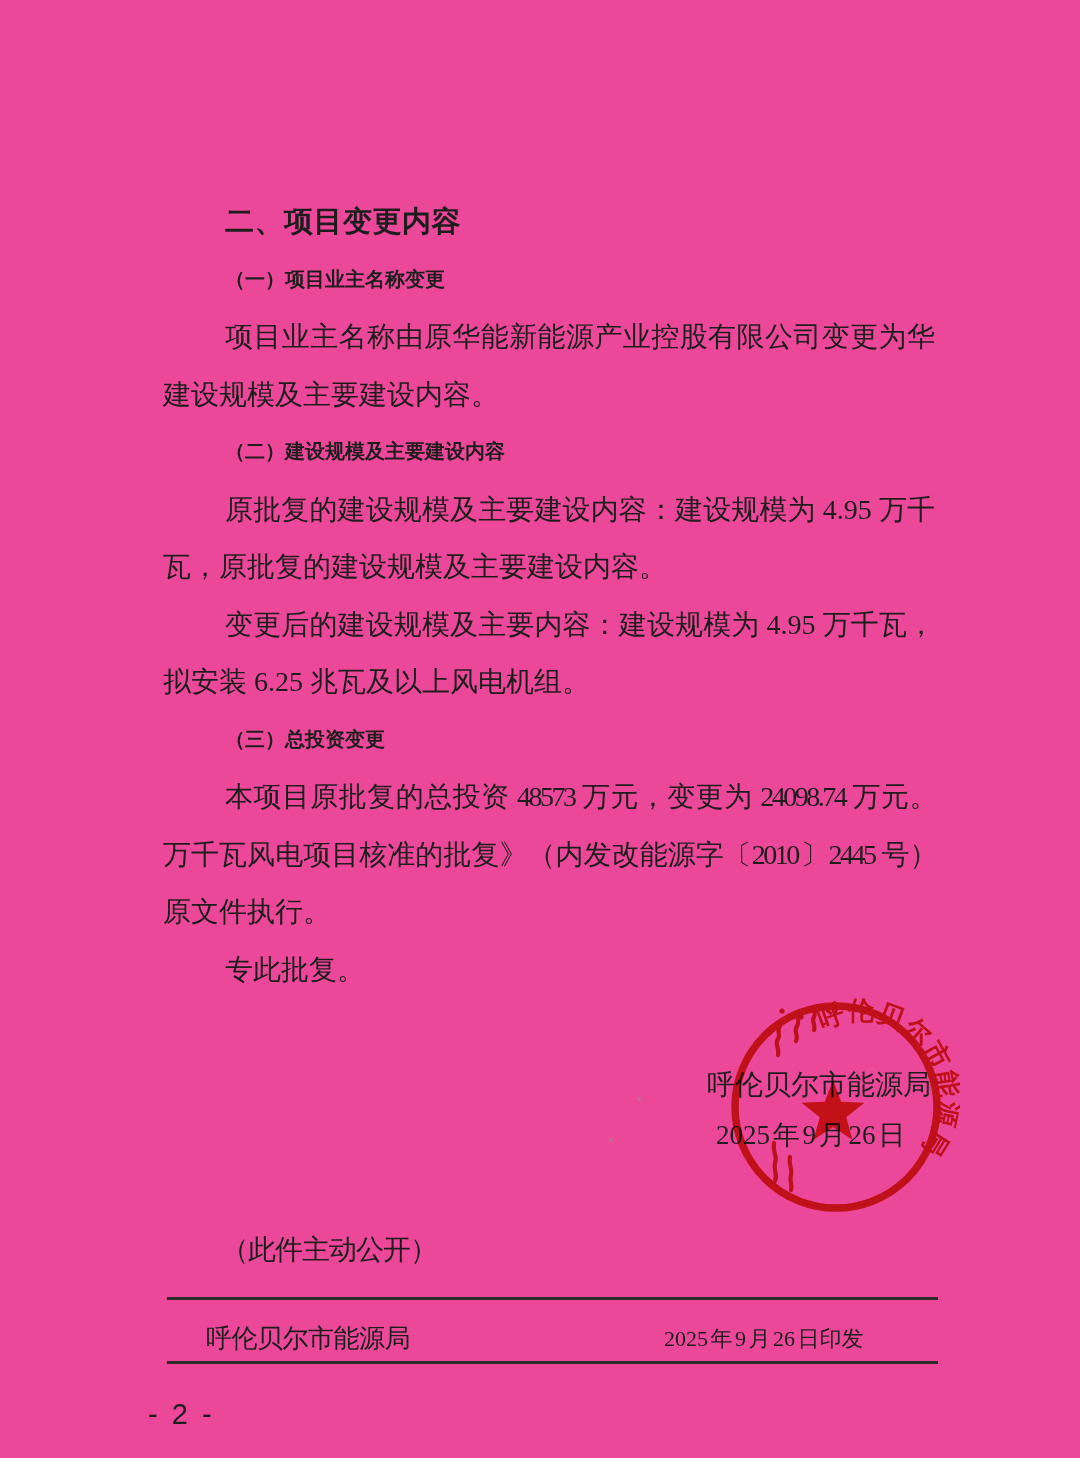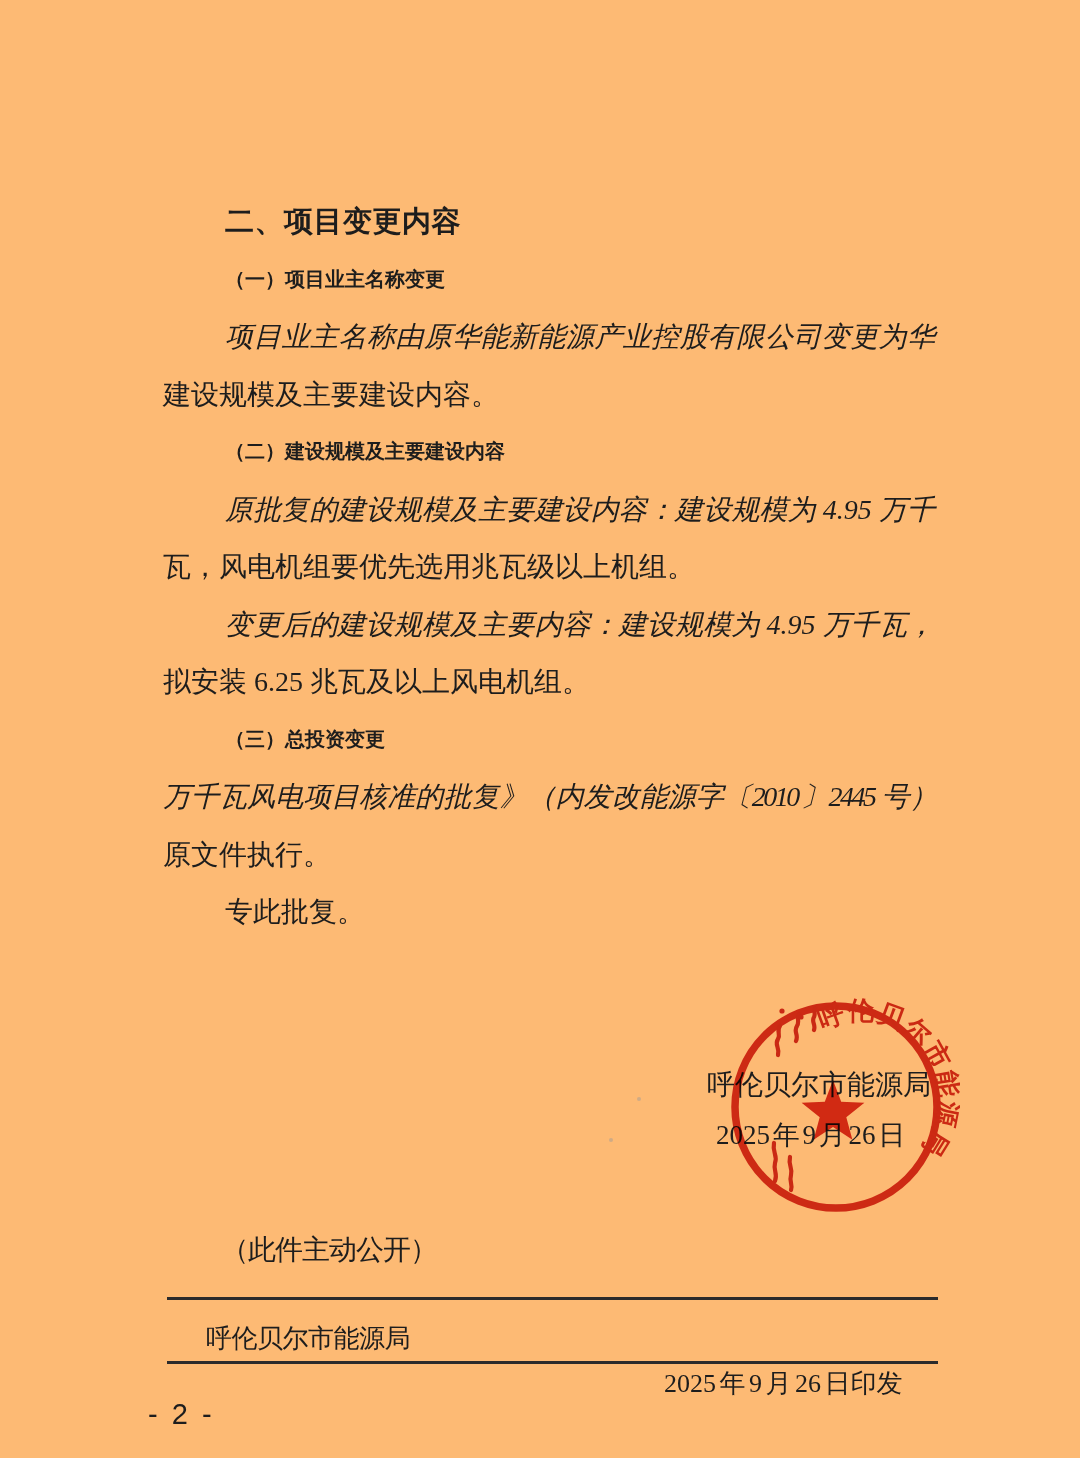--- a/index.html
+++ b/index.html
@@ -1,40 +1,40 @@
 <!DOCTYPE html>
 <html><head>
 <meta charset="utf-8">
 <style>
   html,body { margin:0; padding:0; background:#e8e8e8; }
   .page {
     position:relative;
     width:1080px; height:1458px;
     margin:0 auto;
-    background:#fdba74;
+    background:#ec4899;
     overflow:hidden;
     color:#1d1d1d;
     font-family:"Liberation Serif","DejaVu Serif",serif;
   }
   
   .doc-body {
     position:absolute;
     left:163px; top:193px;
     width:772px;
     font-size:28px;
     line-height:57.5px;
   }
   .doc-body .line { height:57.5px; white-space:normal; }
   .doc-body .h1 {
     font-family:"Liberation Sans","DejaVu Sans",sans-serif;
     font-weight:700; font-size:29px; letter-spacing:0.5px;
   }
   .doc-body .h2 { font-weight:700; font-size:20px; }
   .doc-body .indent { padding-left:62px; }
-  .doc-body .fill { text-align:justify; text-align-last:justify;font-style:italic; }
+  .doc-body .fill { text-align:justify; text-align-last:justify; }
   .doc-body .tight { letter-spacing:-2.5px; }
 
   
   .sig-agency {
     position:absolute; left:707px; top:1066px;
     font-size:28px; letter-spacing:0px;
   }
   .sig-date {
     position:absolute; left:716px; top:1117px;
     font-size:27px; word-spacing:-4px;
@@ -60,21 +60,21 @@
     background:#2b2b2b;
   }
   .rule-top { top:1297px; }
   .rule-bottom { top:1361px; }
   .footer-agency {
     position:absolute; left:206px; top:1321px;
     font-size:26px; letter-spacing:-0.5px;
   }
   .footer-issue {
     position:absolute; left:664px; top:1324px;
-    font-size:26px; word-spacing:-3px;margin-top:42px;
+    font-size:22px; word-spacing:-3px;
   }
   .page-number {
     position:absolute; left:148px; top:1398px;
     font-family:"Liberation Sans","DejaVu Sans",sans-serif;
     font-size:29px; letter-spacing:3px;
   }
 
   
   .speck { position:absolute; background:#9a9a9a; border-radius:50%; opacity:0.45; }
   .speck-1 { left:637px; top:1097px; width:4px; height:4px; }
@@ -85,24 +85,25 @@
 
 <div class="page">
 
   <div class="doc-body">
       <div class="line h1 indent">二、项目变更内容</div>
       <div class="line h2 indent">（一）项目业主名称变更</div>
       <div class="line body indent fill">项目业主名称由原华能新能源产业控股有限公司变更为华</div>
       <div class="line body">建设规模及主要建设内容。</div>
       <div class="line h2 indent">（二）建设规模及主要建设内容</div>
       <div class="line body indent fill">原批复的建设规模及主要建设内容：建设规模为 4.95 万千</div>
-      <div class="line body">瓦，风电机组要优先选用兆瓦级以上机组。</div>
+      <div class="line body">瓦，原批复的建设规模及主要建设内容。</div>
       <div class="line body indent fill">变更后的建设规模及主要内容：建设规模为 4.95 万千瓦，</div>
       <div class="line body">拟安装 6.25 兆瓦及以上风电机组。</div>
       <div class="line h2 indent">（三）总投资变更</div>
+      <div class="line body indent fill tight">本项目原批复的总投资 48573 万元，变更为 24098.74 万元。</div>
       <div class="line body fill tight">万千瓦风电项目核准的批复》（内发改能源字〔2010〕2445 号）</div>
       <div class="line body">原文件执行。</div>
       <div class="line body indent">专此批复。</div>
     </div>
 
   <div class="sig-agency">呼伦贝尔市能源局</div>
   <div class="sig-date">2025 年 9 月 26 日</div>
 
   <svg class="seal" viewBox="0 0 248 248">
     <defs>

